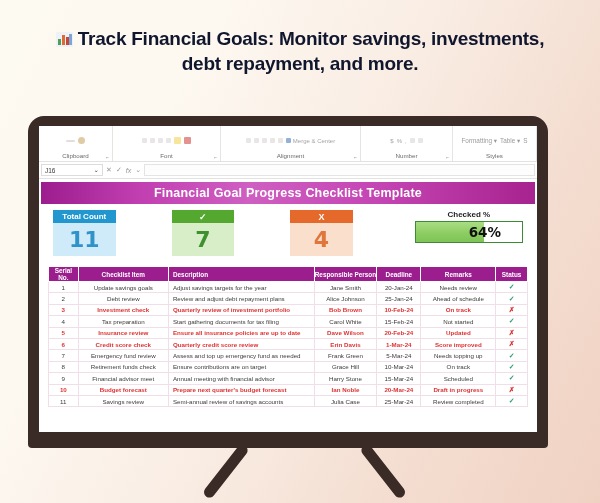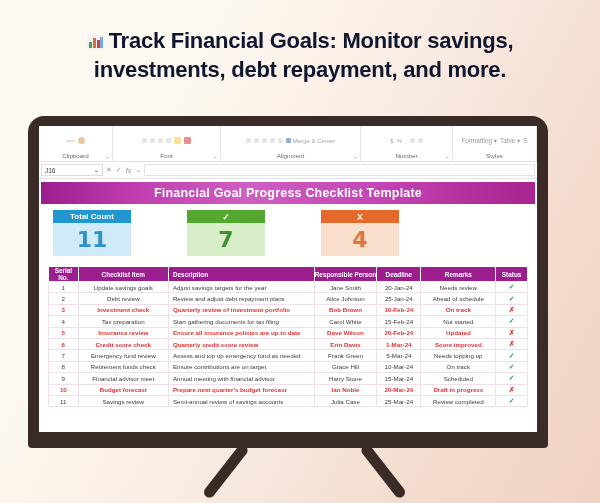--- a/index.html
+++ b/index.html
@@ -13,21 +13,21 @@
         #fdfaf2 0%, #fdf8f0 26%, #f9ece3 52%, #f4ded1 74%, #f0d2c3 100%);
     position: relative;
   }
 
   
   .headline {
     position: absolute;
     top: 26px; left: 0; right: 0;
     text-align: center;
     padding: 0 52px;
-    font-size: 22px;
+    font-size: 19px;
     font-weight: bold;
     line-height: 1.33;
     color: #10162e;
     letter-spacing: -0.25px;
   }
   .headline-icon {
     display: inline-block;
     vertical-align: -2px;
     width: 17px; height: 15px;
     margin-right: 5px;
@@ -376,20 +376,27 @@
             <div class="kpi-val">11</div>
           </div>
           <div class="kpi kpi-green">
             <div class="kpi-head">✓</div>
             <div class="kpi-val">7</div>
           </div>
           <div class="kpi kpi-orange">
             <div class="kpi-head">X</div>
             <div class="kpi-val">4</div>
           </div>
+          <div class="gauge">
+            <div class="gauge-label">Checked %</div>
+            <div class="gauge-track">
+              <div class="gauge-fill" id="gaugeFill" style="width: 64%;"></div>
+              <div class="gauge-text">64%</div>
+            </div>
+          </div>
         </div>
 
         <table class="grid">
           <thead>
             <tr>
               <th class="c-serial">Serial No.</th>
               <th class="c-item">Checklist Item</th>
               <th class="c-desc">Description</th>
               <th class="c-person">Responsible Person</th>
               <th class="c-dead">Deadline</th>

